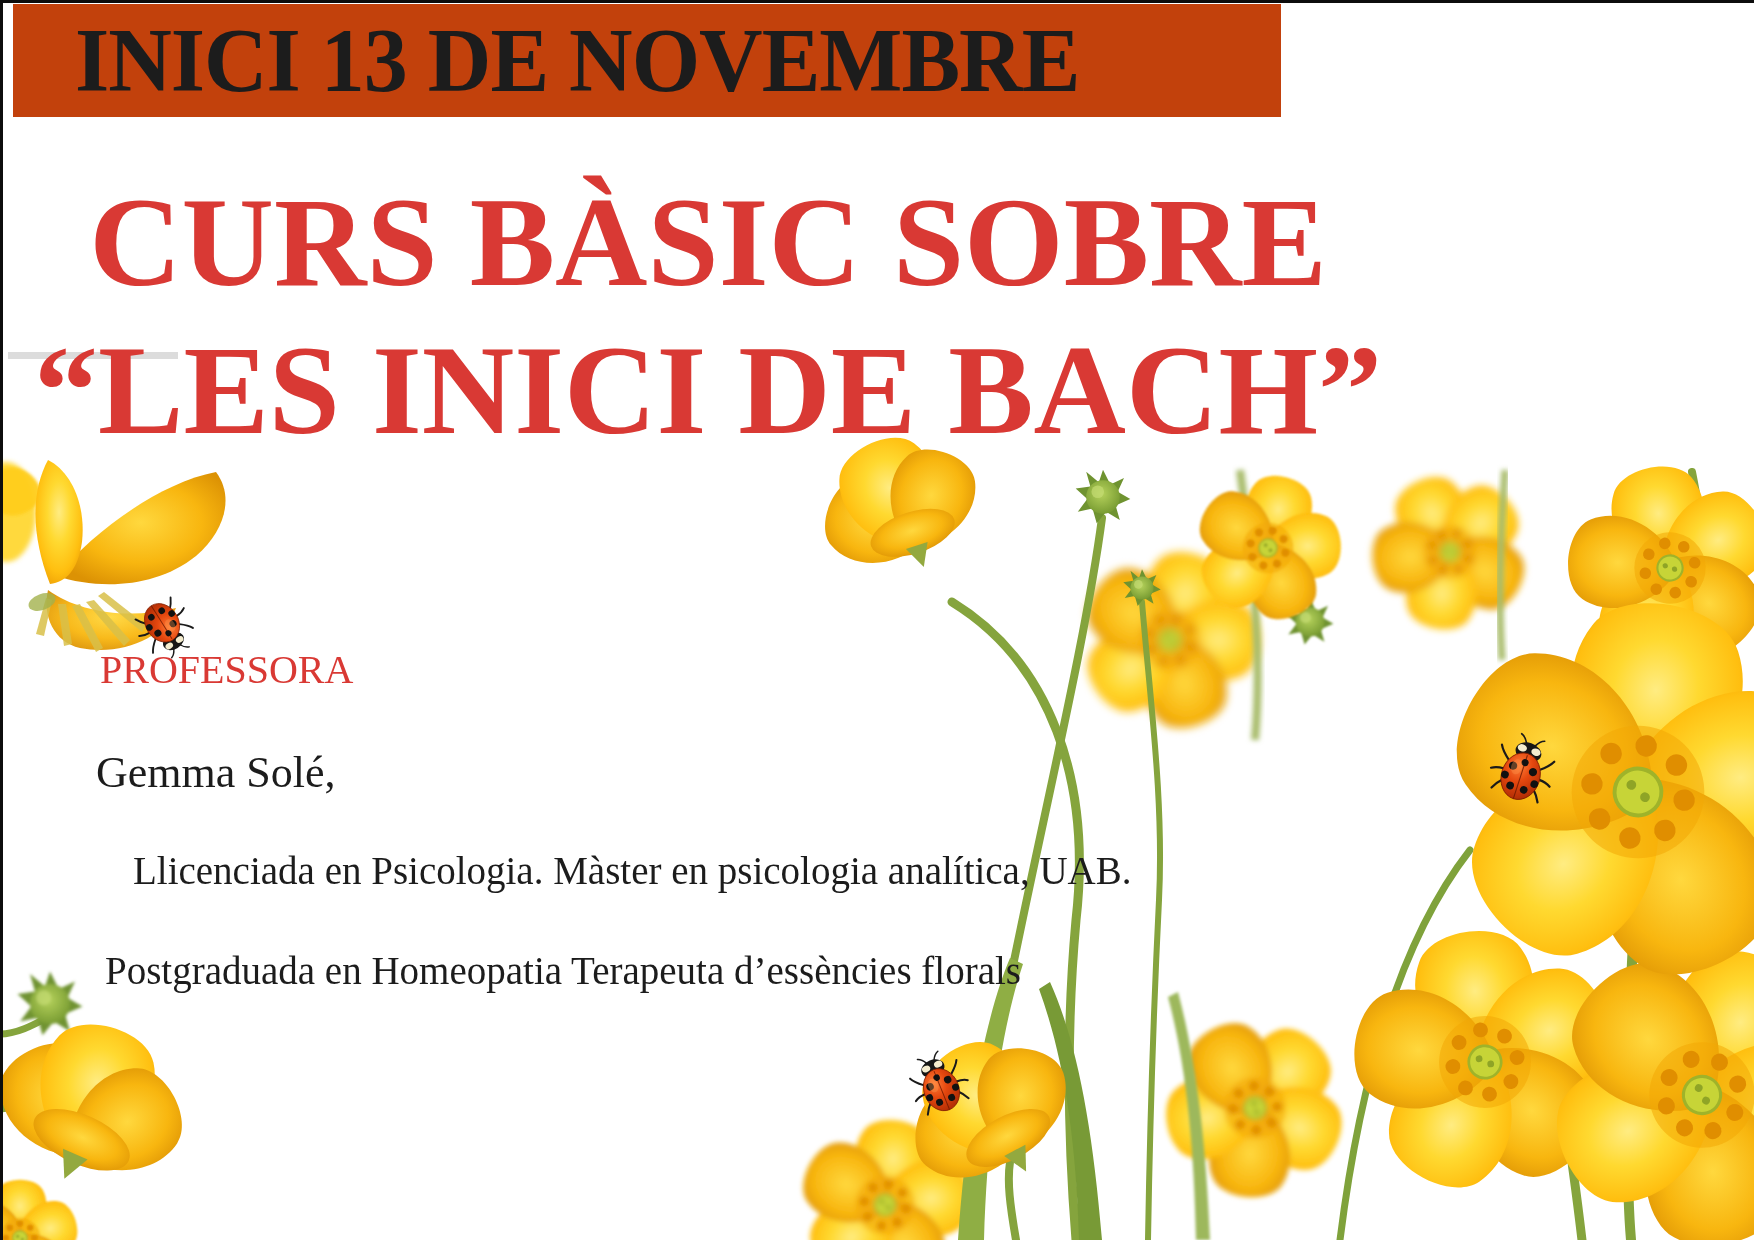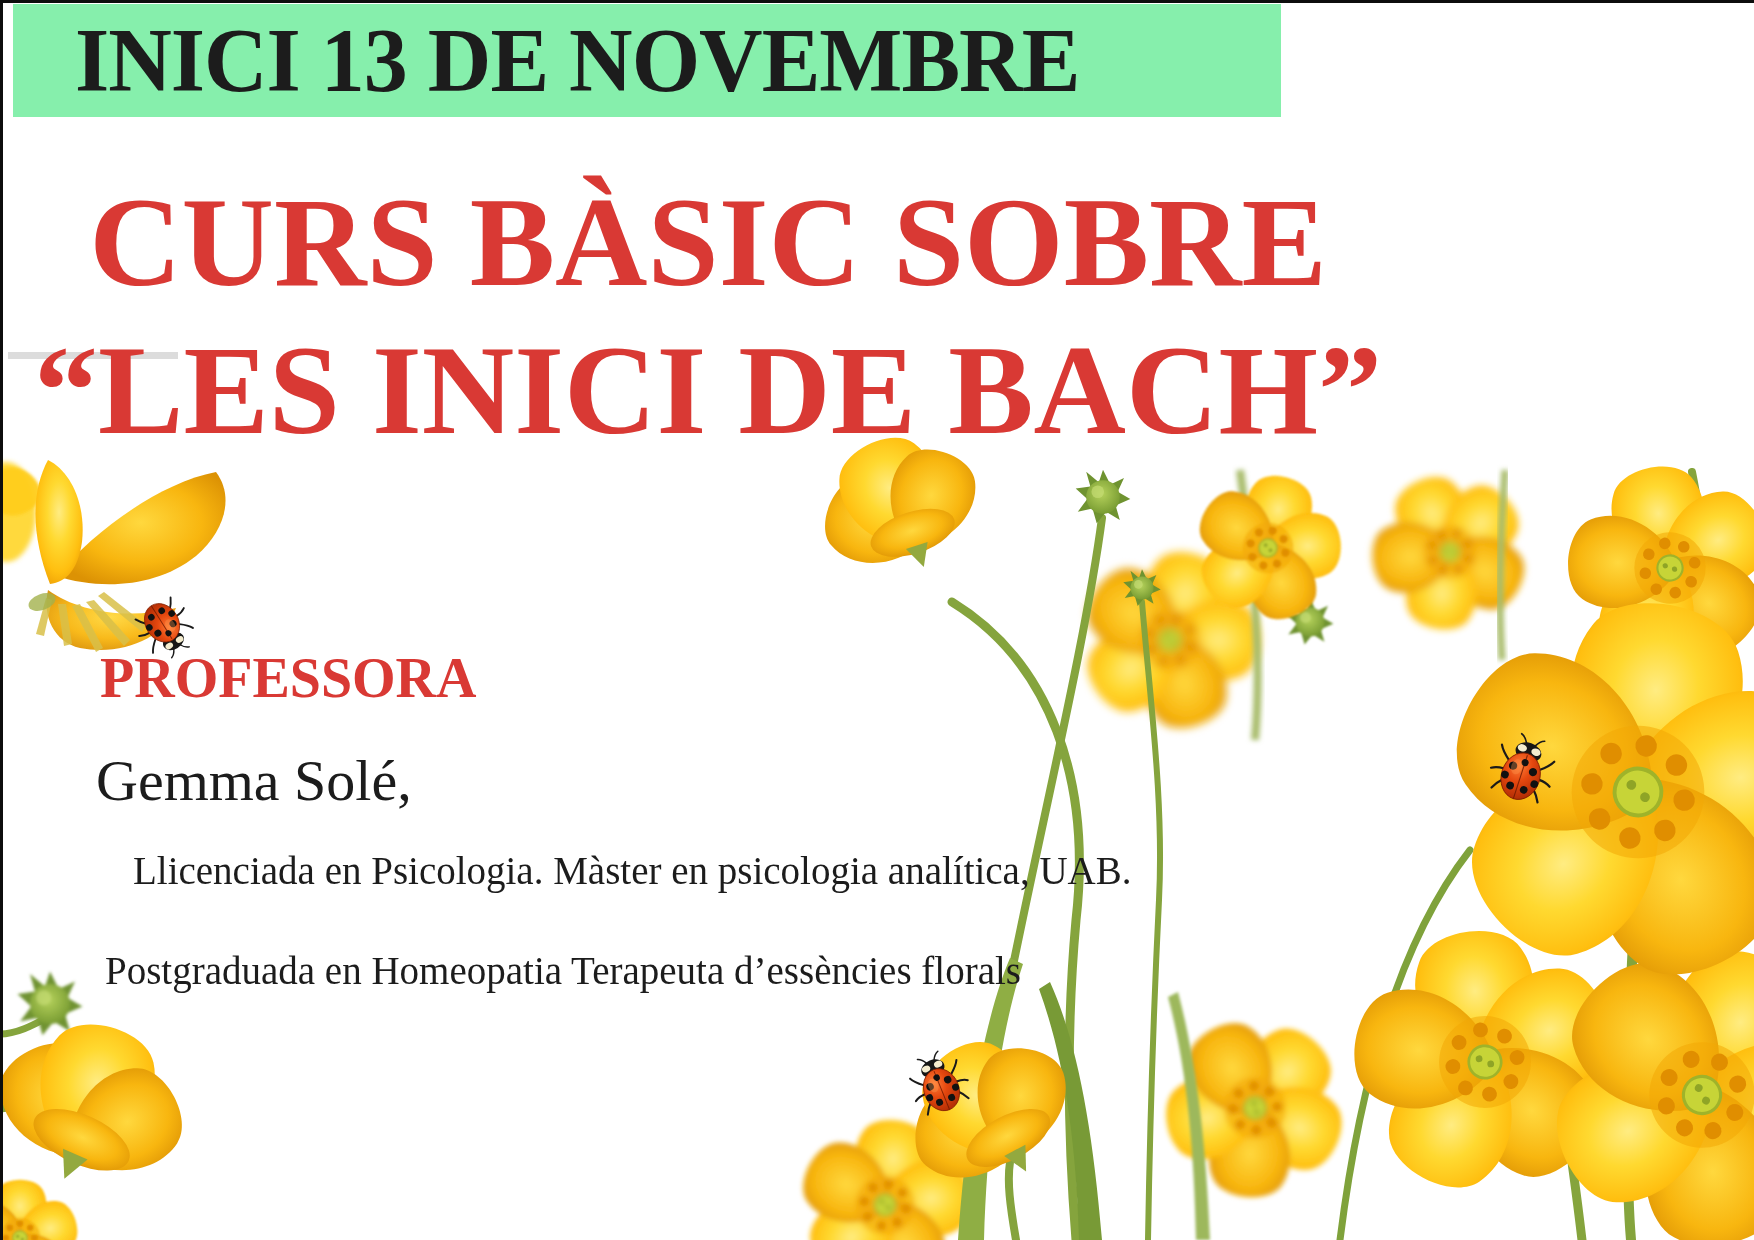--- a/index.html
+++ b/index.html
@@ -6,41 +6,41 @@
   body{
     width:1754px;height:1240px;position:relative;overflow:hidden;
     background:#ffffff;font-family:"Liberation Serif", serif;
   }
   .edge-top{position:absolute;left:0;top:0;width:1754px;height:3px;background:#0d0d0d;z-index:9;}
   .edge-left{position:absolute;left:0;top:0;width:3px;height:1240px;background:#0d0d0d;z-index:9;}
   .gray-strip{position:absolute;left:8px;top:352px;width:170px;height:7px;background:#dcdcdc;z-index:2;}
 
   .banner{
     position:absolute;left:13px;top:4px;width:1268px;height:113px;
-    background:#86efac;display:flex;align-items:center;z-index:5;
+    background:#c2410c;display:flex;align-items:center;z-index:5;
     box-sizing:border-box;padding-left:62px;
   }
   .banner-text{
     font-weight:bold;font-size:88px;color:#1c1c1c;letter-spacing:-1px;
     white-space:nowrap;line-height:1;transform:scaleY(1.04);
   }
 
   .title{
     position:absolute;left:0;top:168px;width:1416px;z-index:5;
     text-align:center;color:#D93934;font-weight:bold;
     font-size:128px;line-height:148px;white-space:nowrap;
   }
 
   .prof-heading{
     position:absolute;left:100px;top:648px;z-index:5;
-    color:#D93934;font-weight:bold;font-size:56px;line-height:1.1;white-space:nowrap;
+    color:#D93934;font-weight:normal;font-size:40px;line-height:1.1;white-space:nowrap;
   }
   .prof-name{
     position:absolute;left:96px;top:748px;z-index:5;
-    color:#1c1c1c;font-size:58px;line-height:1.15;white-space:nowrap;
+    color:#1c1c1c;font-size:44px;line-height:1.15;white-space:nowrap;
   }
   .cred-1{
     position:absolute;left:117px;top:848px;z-index:5;
     color:#1c1c1c;font-size:39px;line-height:1.2;white-space:nowrap;margin-left:16px;
   }
   .cred-2{
     position:absolute;left:105px;top:940px;z-index:5;
     color:#1c1c1c;font-size:39px;line-height:1.2;white-space:nowrap;margin-top:8px;
   }
 

